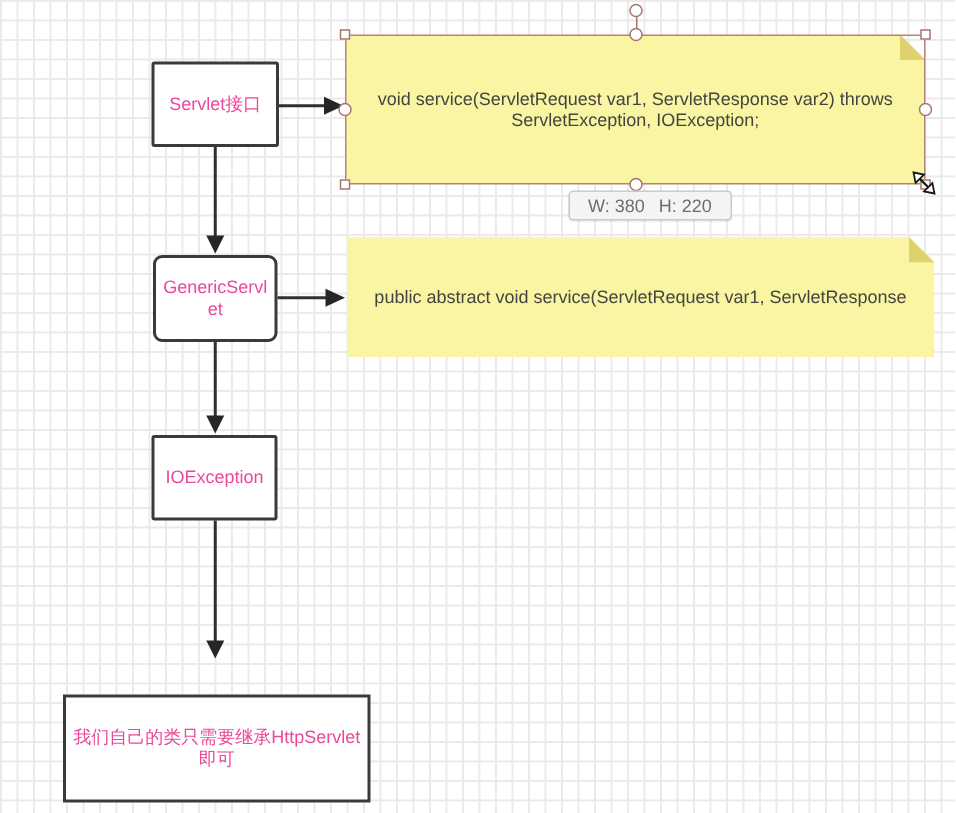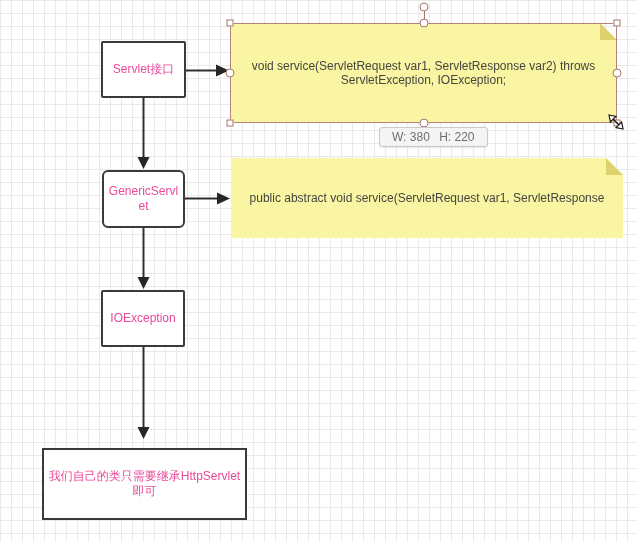--- a/index.html
+++ b/index.html
@@ -23,21 +23,21 @@
     border:2px solid #3a3a3a;
     display:flex;flex-direction:column;align-items:center;justify-content:center;
     font-size:12px;color:#ec4899;text-align:center;
     line-height:15px;
     z-index:2;
   }
   .node .ln{white-space:nowrap;}
   #node-servlet{left:101px;top:41px;width:85px;height:57px;border-radius:2px;}
   #node-generic{left:102px;top:170px;width:83px;height:58px;border-radius:6px;}
   #node-http{left:101px;top:290px;width:84px;height:57px;border-radius:2px;}
-  #node-custom{left:42px;top:448px;width:205px;height:72px;border-radius:0;}
+  #node-custom{left:42px;top:463px;width:205px;height:72px;border-radius:0;}
 
   .note-wrap{position:absolute;z-index:2;}
   #note1{left:230px;top:23px;width:387px;height:100px;}
   #note2{left:231px;top:158px;width:392px;height:80px;}
   .note-body{
     position:absolute;inset:0;
     background:#f9f5a2;
     clip-path:polygon(0 0,calc(100% - 17px) 0,100% 17px,100% 100%,0 100%);
     display:flex;flex-direction:column;align-items:center;justify-content:center;
     font-size:12px;line-height:14px;color:#454540;text-align:center;

